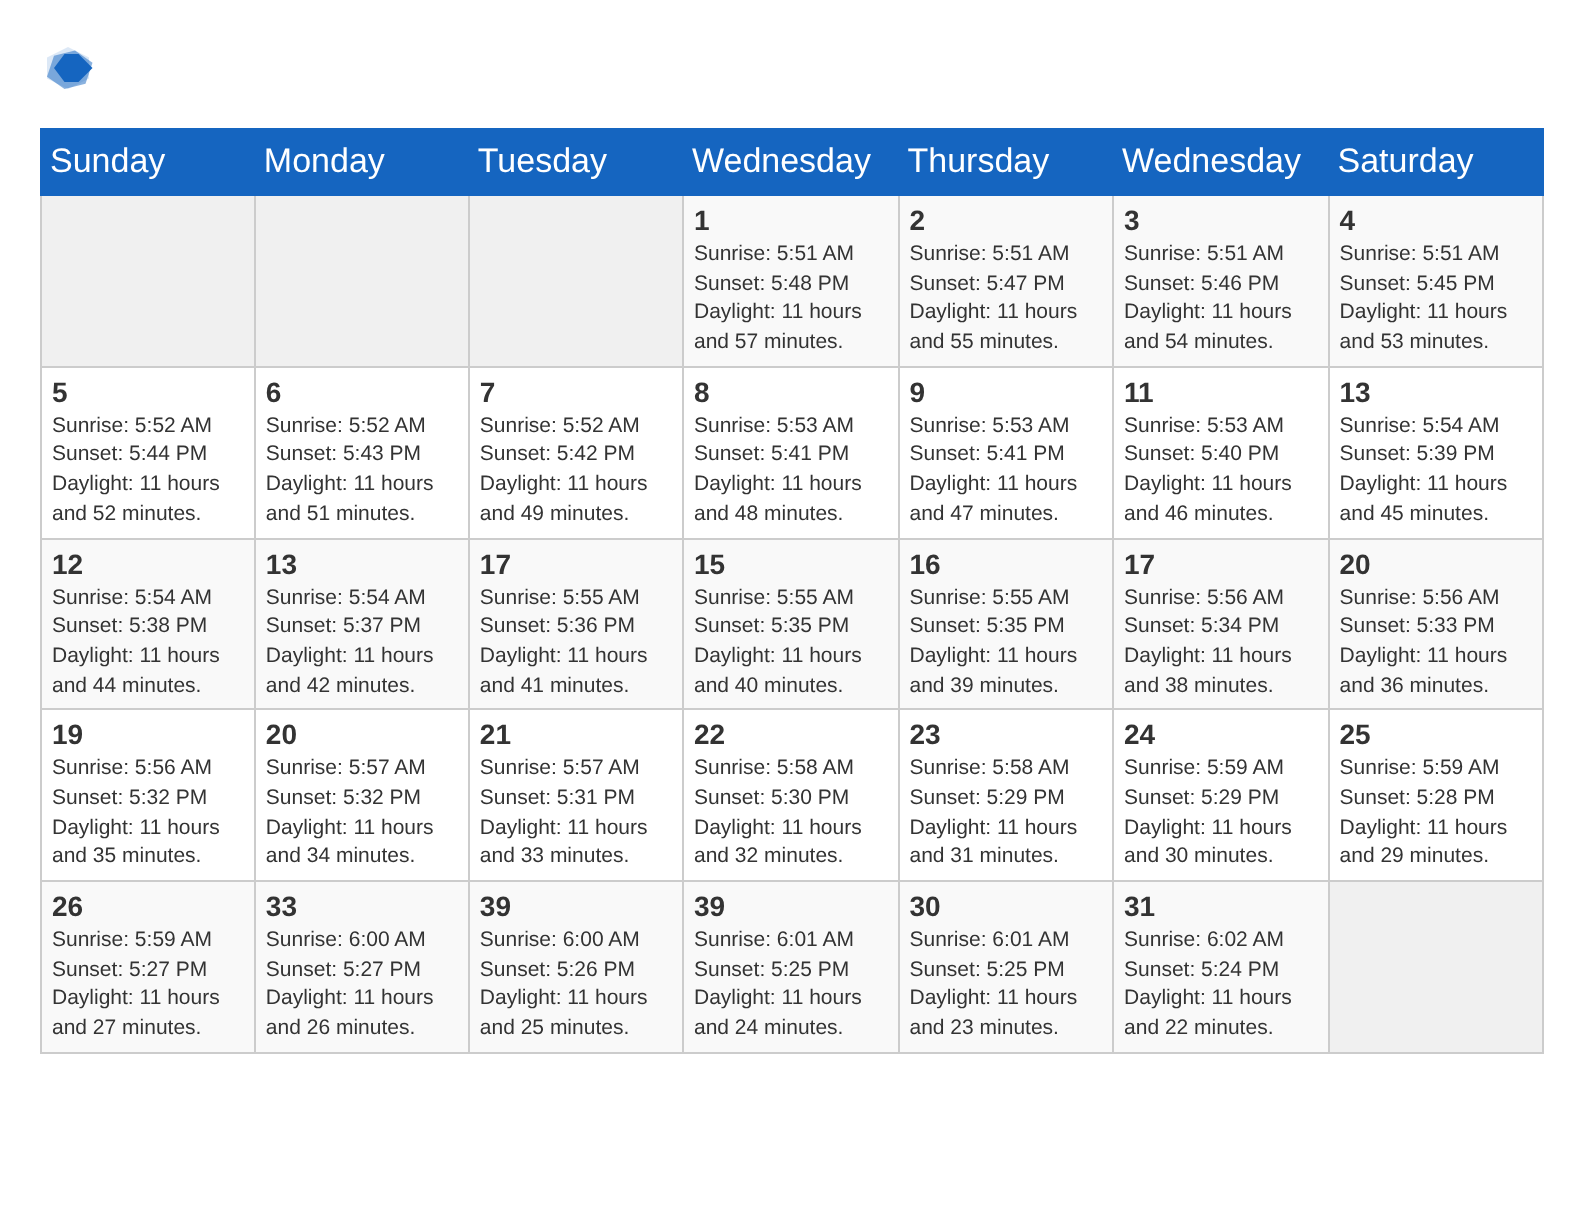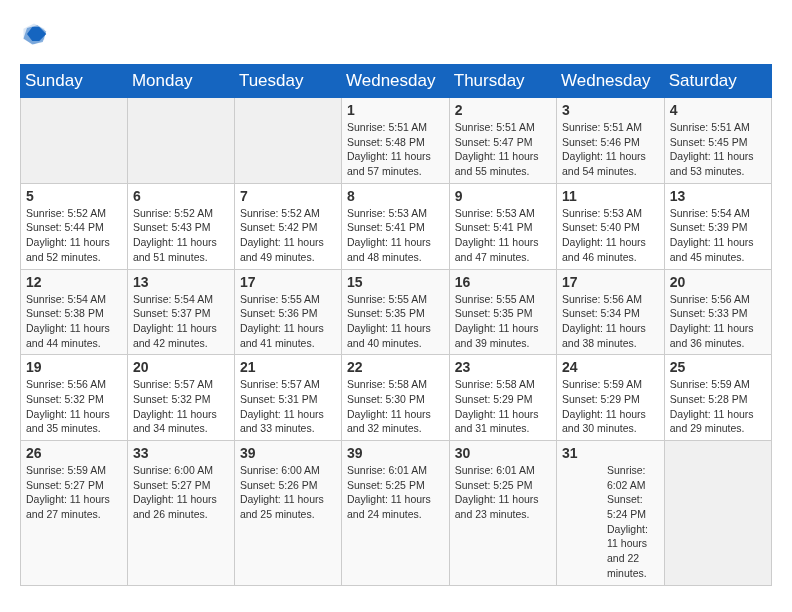--- a/index.html
+++ b/index.html
@@ -339,21 +339,21 @@
         </td>
         <td>
           <span class="day-number">30</span>
           <div class="day-info" style="white-space: pre-line;">Sunrise: 6:01 AM
 Sunset: 5:25 PM
 Daylight: 11 hours
 and 23 minutes.</div>
         </td>
         <td>
           <span class="day-number">31</span>
-          <div class="day-info" style="white-space: pre-line; margin-left: 45px;">Sunrise: 6:02 AM
+          <div class="day-info" style="white-space: pre-line;">Sunrise: 6:02 AM
 Sunset: 5:24 PM
 Daylight: 11 hours
 and 22 minutes.</div>
         </td>
         <td class="empty-cell"></td>
       </tr>
     </tbody>
 </table>
 
 </body></html>

